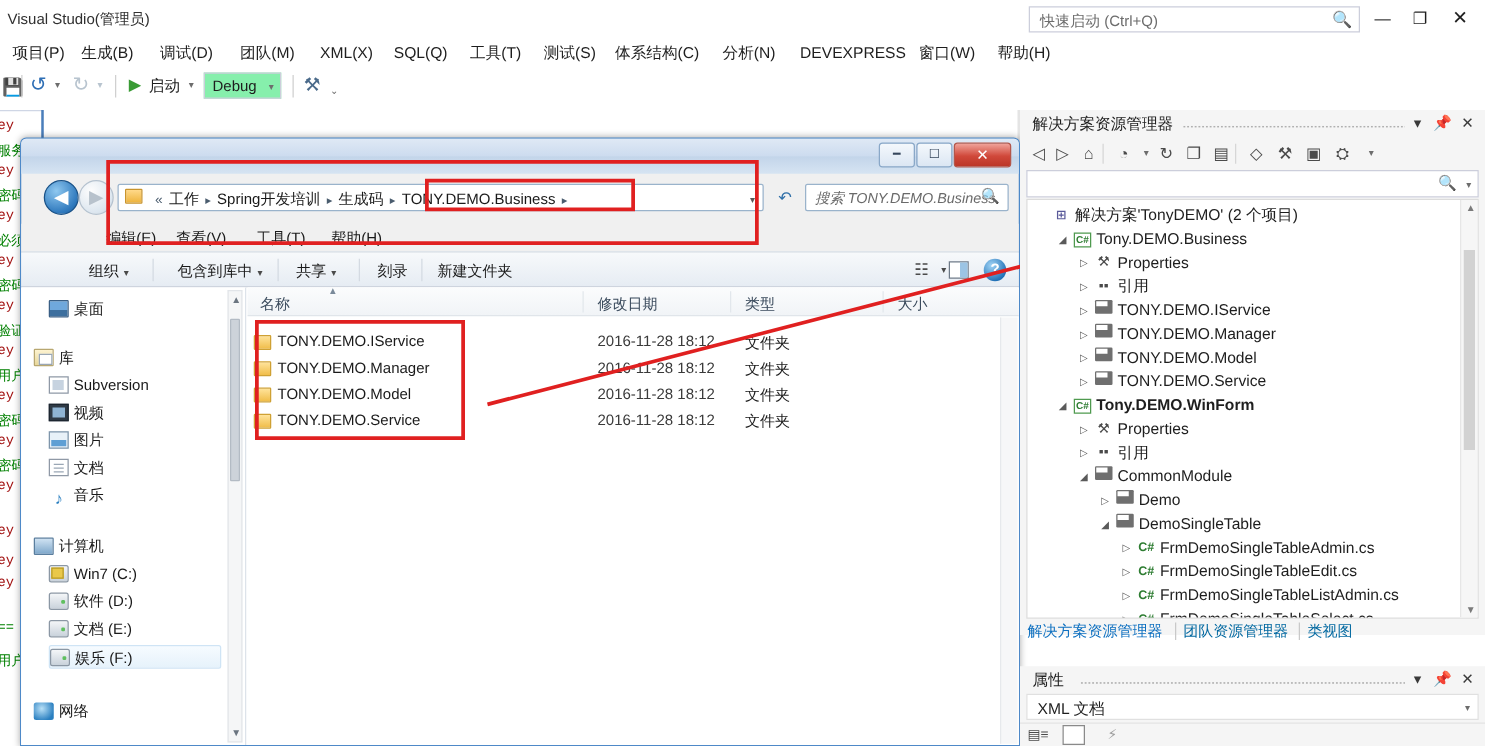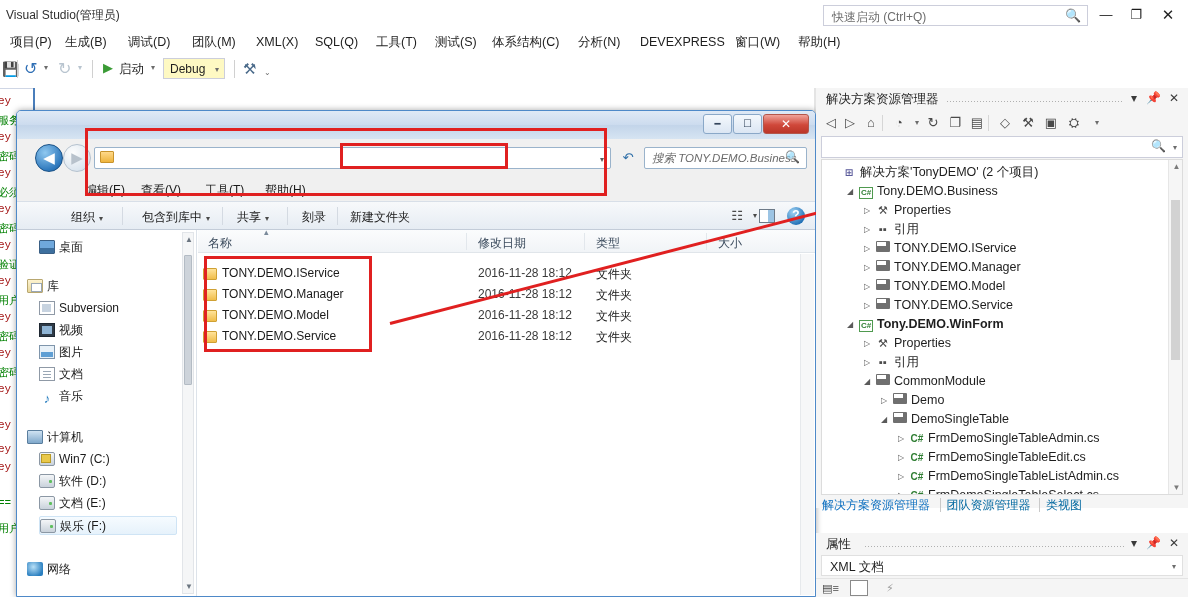--- a/index.html
+++ b/index.html
@@ -46,21 +46,21 @@
     font-size:12.5px; color:#1e1e1e; white-space:nowrap;
   }
 
   .vs-toolbar { position:absolute; left:0; top:54px; width:1188px; height:32px; background:#ffffff; }
   .tb-sep { position:absolute; top:6px; width:1px; height:18px; background:#d0d0d0; }
   .tb-ico { position:absolute; top:5px; height:20px; line-height:20px; font-size:14px; color:#4a6a8a; }
   .tb-arrow { position:absolute; top:9px; font-size:8px; color:#6d6d6d; }
   .tb-play { position:absolute; top:6px; font-size:13px; color:#3a9b35; }
   .tb-text { position:absolute; top:7px; font-size:12.5px; color:#1e1e1e; white-space:nowrap; }
   .tb-combo {
-    position:absolute; top:4px; height:21px; border:1px solid #cccedb; background:#fef9c3;
+    position:absolute; top:4px; height:21px; border:1px solid #cccedb; background:#86efac;
   }
   .tb-combo .cv { position:absolute; left:6px; top:3px; font-size:12px; color:#1e1e1e; }
   .tb-combo .ca { position:absolute; right:5px; top:6px; font-size:8px; color:#6d6d6d; }
 
   
   .editor-strip {
     position:absolute; left:0; top:88px; width:34px; height:509px;
     background:#ffffff; overflow:hidden; border-top:1px solid #cfd6e5;
   }
   .editor-strip .el {
@@ -379,20 +379,21 @@
         <span class="exp-btn">━</span><span class="exp-btn">☐</span><span class="exp-btn close">✕</span>
       </div>
     </div>
 
     <div class="exp-navrow">
       <div class="nav-back">◀</div>
       <div class="nav-fwd">▶</div>
 
       <div class="addressbar">
         <div class="addr-folder-ico"></div>
+        <div class="addr-crumbs" id="addr-crumbs"><span class="crumb-sep" style="font-size: 11px;">«</span><span class="crumb">工作</span><span class="crumb-sep">▸</span><span class="crumb">Spring开发培训</span><span class="crumb-sep">▸</span><span class="crumb">生成码</span><span class="crumb-sep">▸</span><span class="crumb">TONY.DEMO.Business</span><span class="crumb-sep">▸</span></div>
         <div class="addr-drop">▾</div>
       </div>
       <div class="addr-refresh">↶</div>
 
       <div class="searchbar">
         <div class="sb-text">搜索 TONY.DEMO.Business</div>
         <div class="sb-ico">🔍</div>
       </div>
     </div>
 

